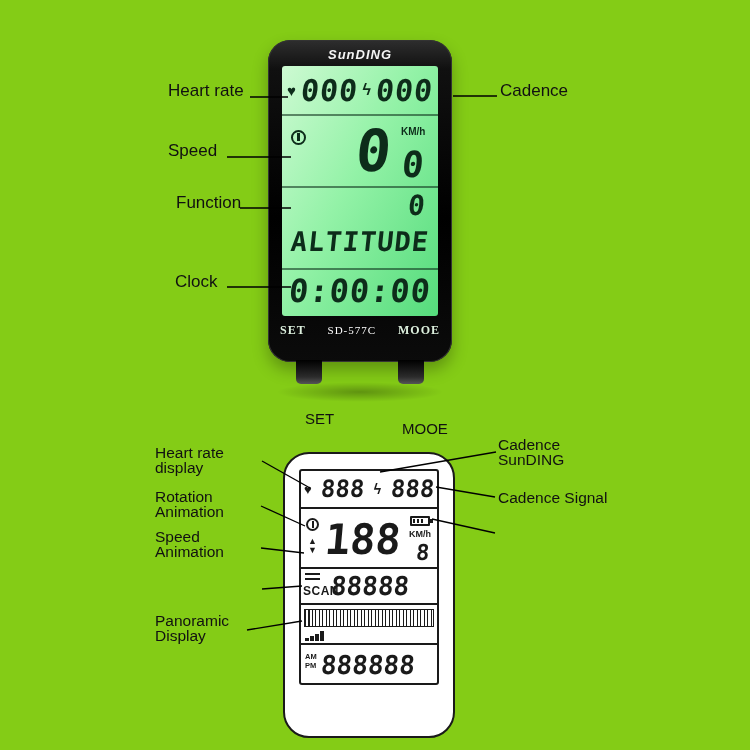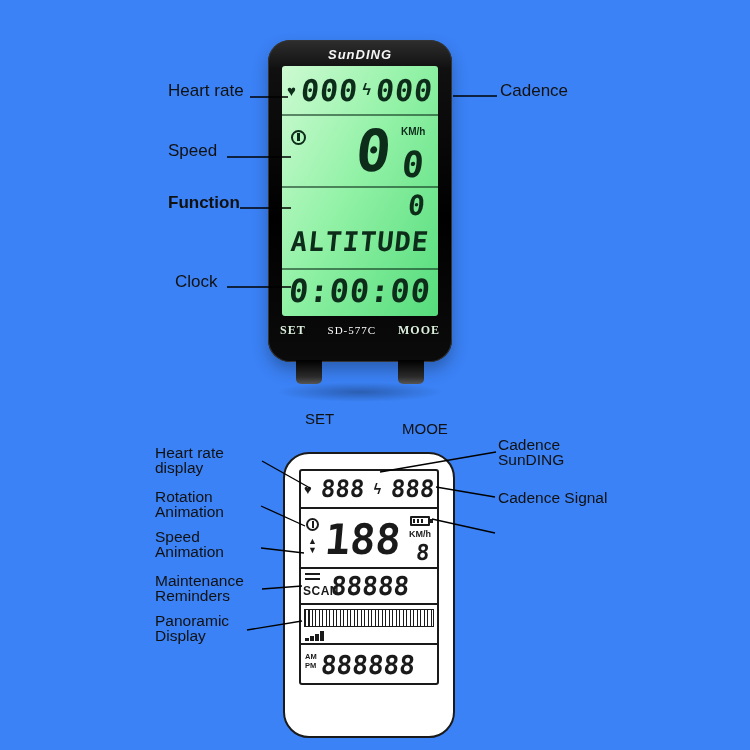--- a/index.html
+++ b/index.html
@@ -1,17 +1,17 @@
 <!DOCTYPE html>
 <html><head>
 <meta charset="utf-8">
 <style>
   * { margin:0; padding:0; box-sizing:border-box; }
   body { width:750px; height:750px; background:#ffffff; font-family:"Liberation Sans","DejaVu Sans",sans-serif; color:#111; }
-  #canvas { position:relative; width:750px; height:750px; overflow:hidden; background:#3b82f6; }
+  #canvas { position:relative; width:750px; height:750px; overflow:hidden; background:#84cc16; }
 
   .seg { font-family:"DejaVu Sans Mono",monospace; font-weight:700; display:inline-block; transform:skewX(-6deg); letter-spacing:1px; }
 
   
   #device { position:absolute; left:268px; top:40px; width:184px; height:322px; border-radius:22px;
             background:linear-gradient(180deg,#2e2e2e 0%,#101010 9%,#000 55%,#0b0b0b 100%);
             box-shadow:0 8px 16px rgba(0,0,0,0.28), inset 0 0 0 1px #333; }
   #brand { position:absolute; top:7px; left:0; width:100%; text-align:center; color:#f5f5f5; font-size:13px; font-weight:700; font-style:italic; letter-spacing:1px; }
   #lcd { position:absolute; left:14px; top:26px; width:156px; height:250px; border-radius:3px;
          background:linear-gradient(120deg,#cdfad2 0%,#93f2a7 45%,#55dc7c 100%); color:#0d2c1a; overflow:hidden; }
@@ -106,21 +106,21 @@
   <div class="tab" style="left:296px; top:360px;"></div>
   <div class="tab" style="left:398px; top:360px;"></div>
   <div id="shadow"></div>
 
   <div class="under-label" style="left:305px; top:410px;">SET</div>
   <div class="under-label" style="left:402px; top:420px;">MOOE</div>
 
   <div class="callout" style="left:168px; top:81px;">Heart rate</div>
   <div class="callout" style="left:500px; top:81px;">Cadence</div>
   <div class="callout" style="left:168px; top:141px;">Speed</div>
-  <div class="callout" style="left:168px; top:193px;font-weight:bold;">Function</div>
+  <div class="callout" style="left:176px; top:193px;">Function</div>
   <div class="callout" style="left:175px; top:272px;">Clock</div>
 
   <div id="diagram">
     <div id="dlcd">
       <div id="drow1">
         <span class="dicon-heart">♥</span>
         <span class="dseg d24">888</span>
         <span class="dicon-bolt">ϟ</span>
         <span class="dseg d24">888</span>
       </div>
@@ -158,24 +158,20 @@
     <div>Heart rate</div>
     <div>display</div>
   </div>
   <div class="dcall" style="left:155px; top:489px;">
     <div>Rotation</div>
     <div>Animation</div>
   </div>
   <div class="dcall" style="left:155px; top:529px;">
     <div>Speed</div>
     <div>Animation</div>
-  </div>
-  <div class="dcall" style="left:155px; top:573px;">
-    <div>Maintenance</div>
-    <div>Reminders</div>
   </div>
   <div class="dcall" style="left:155px; top:613px;">
     <div>Panoramic</div>
     <div>Display</div>
   </div>
 
   <div class="dcall" style="left:498px; top:437px;">
     <div>Cadence</div>
     <div>SunDING</div>
   </div>

